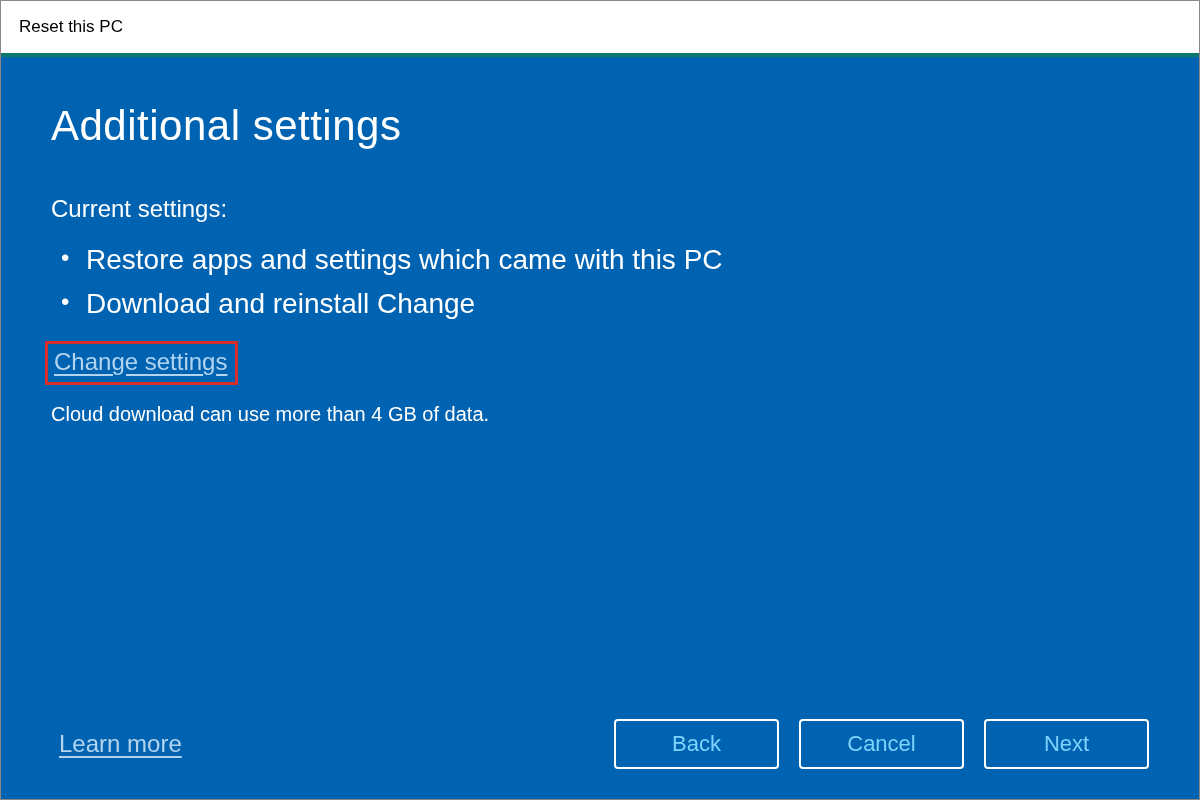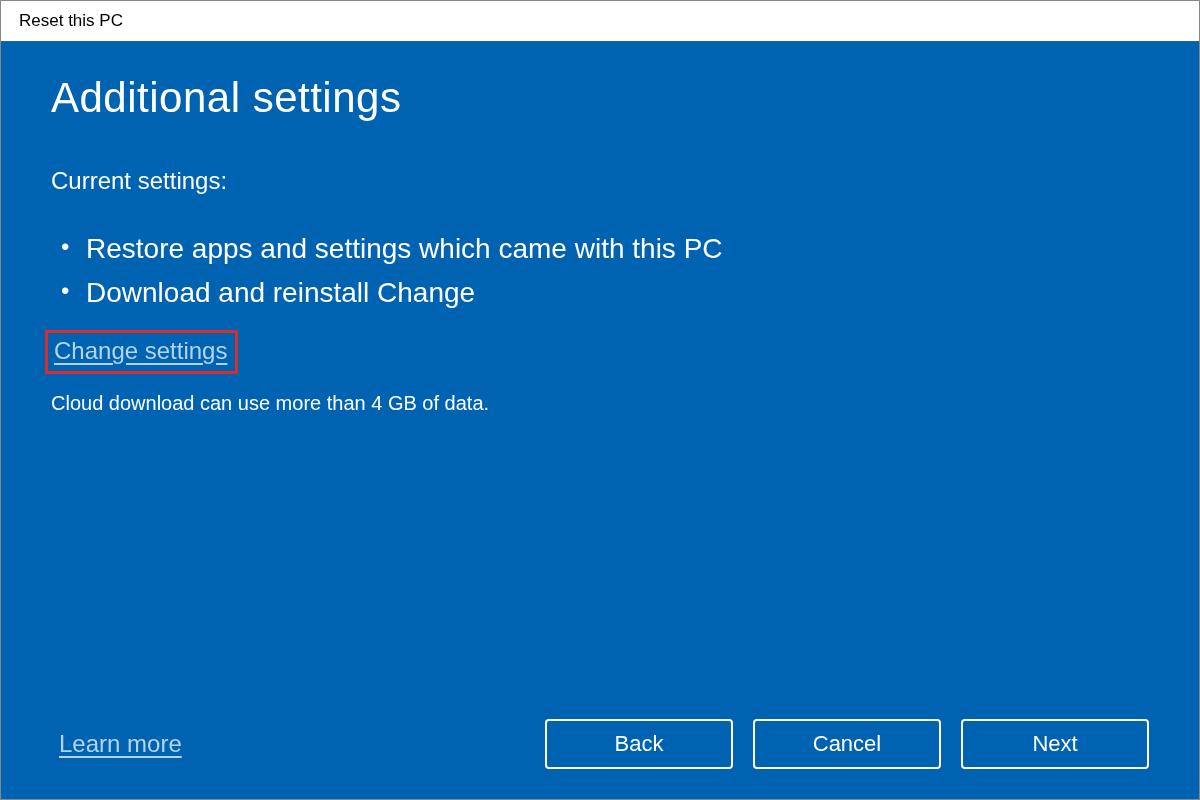--- a/index.html
+++ b/index.html
@@ -20,47 +20,47 @@
       width: 1200px;
       height: 800px;
       background: #fff;
       border: 1px solid #888;
       display: flex;
       flex-direction: column;
     }
     
     .titlebar {
       background: #fff;
-      padding: 10px 18px;
+      padding: 16px 18px;
       font-size: 17px;
       color: #000;
-      border-bottom: 1px solid #0f766e;
+      border-bottom: 4px solid #0f766e;
     }
     
     .content {
       flex: 1;
       background: #0063b1;
       color: #fff;
-      padding: 32px 50px 30px 50px;
+      padding: 45px 50px 30px 50px;
       display: flex;
       flex-direction: column;
       position: relative;
     }
     
     .main-heading {
       font-size: 42px;
       font-weight: 300;
       margin-bottom: 45px;
       letter-spacing: 0.5px;
     }
     
     .current-settings-label {
       font-size: 24px;
       font-weight: 400;
-      margin-bottom: 32px;
+      margin-bottom: 15px;
     }
     
     .settings-list {
       list-style: none;
       margin-bottom: 15px;
       padding-left: 10px;
     }
     
     .settings-list li {
       font-size: 28px;
@@ -118,24 +118,24 @@
     }
     
     .button-group {
       display: flex;
       gap: 20px;
     }
     
     .btn {
       background: transparent;
       border: 2px solid #fff;
-      color: #ffffff;
+      color: #7dd3fc;
       font-size: 22px;
       padding: 10px 0;
-      width: 188px;
+      width: 165px;
       text-align: center;
       border-radius: 4px;
       cursor: pointer;
       font-family: inherit;
     }
   </style>
 </head>
 <body>
 
 <div class="window">

